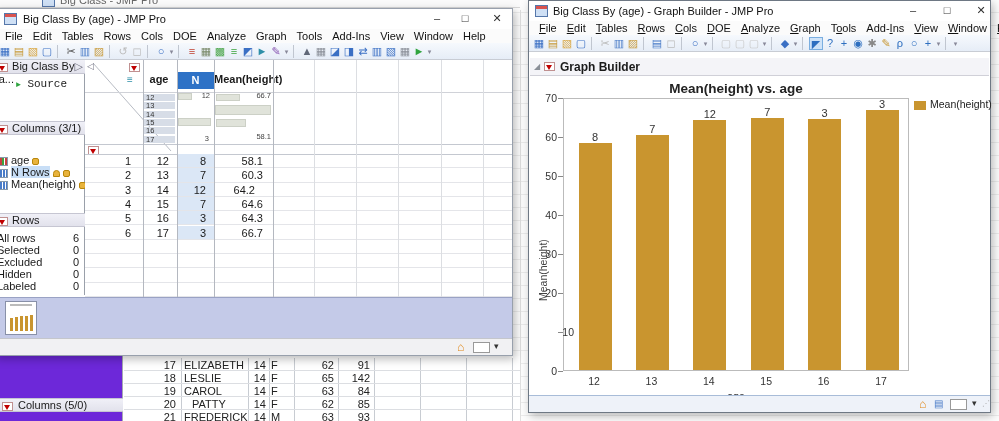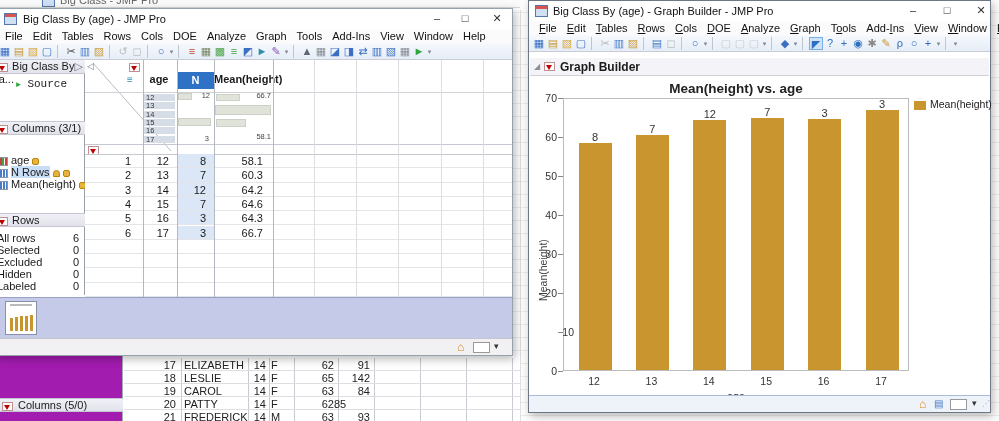--- a/index.html
+++ b/index.html
@@ -51,21 +51,21 @@
 <body>
 
 <div id="screen">
 
   <div style="position:absolute;left:0;top:0;width:520px;height:8px;background:#fafafa;border-bottom:1px solid #d8d8d8;overflow:hidden;">
     <div class="win-icon" style="left:42px;top:-5px;"></div>
     <span style="position:absolute;left:60px;top:-6px;color:#666;">Big Class - JMP Pro</span>
   </div>
 
   <div id="bg-table" style="position:absolute;left:0;top:356px;width:520px;height:65px;background:#fff;">
-    <div style="position:absolute;left:0;top:0;width:123px;height:65px;background:#a21caf;border-right:1px solid #a6aab2;">
+    <div style="position:absolute;left:0;top:0;width:123px;height:65px;background:#6d28d9;border-right:1px solid #a6aab2;">
       <div class="panel-header" style="left:0;top:42px;width:123px;">
         <span class="redtri" style="margin:1px 2px 0 2px;"></span>
         <span>Columns (5/0)</span>
       </div>
     </div>
     <div id="bg-rows" style="position:absolute;left:124px;top:2px;right:0;bottom:0;">
         <div class="vline light" style="left: 57px; top: 0px; height: 63px; background: rgb(200, 204, 210);"></div>
         <div class="vline light" style="left: 124px; top: 0px; height: 63px; background: rgb(200, 204, 210);"></div>
         <div class="vline light" style="left: 145px; top: 0px; height: 63px; background: rgb(200, 204, 210);"></div>
         <div class="vline light" style="left: 170px; top: 0px; height: 63px; background: rgb(200, 204, 210);"></div>
@@ -93,25 +93,25 @@
         <div style="position: absolute; left: 0px; right: 0px; top: 26px; height: 13px; border-bottom: 1px solid rgb(220, 222, 226);">
           <span class="bgt-cell num" style="left: 0px; width: 52px; text-align: right;">19</span>
           <span class="bgt-cell " style="left: 60px; width: 70px;">CAROL</span>
           <span class="bgt-cell num" style="left: 110px; width: 32px; text-align: right;">14</span>
           <span class="bgt-cell " style="left: 147px; width: 20px;">F</span>
           <span class="bgt-cell num" style="left: 170px; width: 40px; text-align: right;">63</span>
           <span class="bgt-cell num" style="left: 210px; width: 36px; text-align: right;">84</span>
         </div>
         <div style="position: absolute; left: 0px; right: 0px; top: 39px; height: 13px; border-bottom: 1px solid rgb(220, 222, 226);">
           <span class="bgt-cell num" style="left: 0px; width: 52px; text-align: right;">20</span>
-          <span class="bgt-cell " style="left: 60px; width: 70px;">PATTY</span>
+          <span class="bgt-cell " style="left: 68px; width: 70px;">PATTY</span>
           <span class="bgt-cell num" style="left: 110px; width: 32px; text-align: right;">14</span>
           <span class="bgt-cell " style="left: 147px; width: 20px;">F</span>
           <span class="bgt-cell num" style="left: 170px; width: 40px; text-align: right;">62</span>
-          <span class="bgt-cell num" style="left: 210px; width: 36px; text-align: left;">85</span>
+          <span class="bgt-cell num" style="left: 210px; width: 36px; text-align: right;">85</span>
         </div>
         <div style="position: absolute; left: 0px; right: 0px; top: 52px; height: 13px; border-bottom: 1px solid rgb(220, 222, 226);">
           <span class="bgt-cell num" style="left: 0px; width: 52px; text-align: right;">21</span>
           <span class="bgt-cell " style="left: 60px; width: 70px;">FREDERICK</span>
           <span class="bgt-cell num" style="left: 110px; width: 32px; text-align: right;">14</span>
           <span class="bgt-cell " style="left: 147px; width: 20px;">M</span>
           <span class="bgt-cell num" style="left: 170px; width: 40px; text-align: right;">63</span>
           <span class="bgt-cell num" style="left: 210px; width: 36px; text-align: right;">93</span>
         </div>
       </div>
@@ -259,21 +259,21 @@
             <span class="cell num" style="left: 0px; width: 52px; padding-right: 6px;">2</span>
             <span class="cell num" style="left: 58px; width: 30px; padding-right: 4px;">13</span>
             <span class="cell num" style="left: 93px; width: 32px; padding-right: 4px;">7</span>
             <span class="cell num" style="left: 129px; width: 53px; padding-right: 4px;">60.3</span>
           </div>
           <div class="grid-row" style="left: 0px; top: 28.6px; height: 14.3px;">
             <div style="position: absolute; left: 93px; top: 0px; width: 36px; height: 100%; background: rgb(219, 231, 246);"></div>
             <span class="cell num" style="left: 0px; width: 52px; padding-right: 6px;">3</span>
             <span class="cell num" style="left: 58px; width: 30px; padding-right: 4px;">14</span>
             <span class="cell num" style="left: 93px; width: 32px; padding-right: 4px;">12</span>
-            <span class="cell num" style="left: 129px; width: 53px; padding-right: 4px;">64.2</span>
+            <span class="cell num" style="left: 121px; width: 53px; padding-right: 4px;">64.2</span>
           </div>
           <div class="grid-row" style="left: 0px; top: 42.9px; height: 14.3px;">
             <div style="position: absolute; left: 93px; top: 0px; width: 36px; height: 100%; background: rgb(219, 231, 246);"></div>
             <span class="cell num" style="left: 0px; width: 52px; padding-right: 6px;">4</span>
             <span class="cell num" style="left: 58px; width: 30px; padding-right: 4px;">15</span>
             <span class="cell num" style="left: 93px; width: 32px; padding-right: 4px;">7</span>
             <span class="cell num" style="left: 129px; width: 53px; padding-right: 4px; text-align: right;">64.6</span>
           </div>
           <div class="grid-row" style="left: 0px; top: 57.2px; height: 14.3px;">
             <div style="position: absolute; left: 93px; top: 0px; width: 36px; height: 100%; background: rgb(219, 231, 246);"></div>

